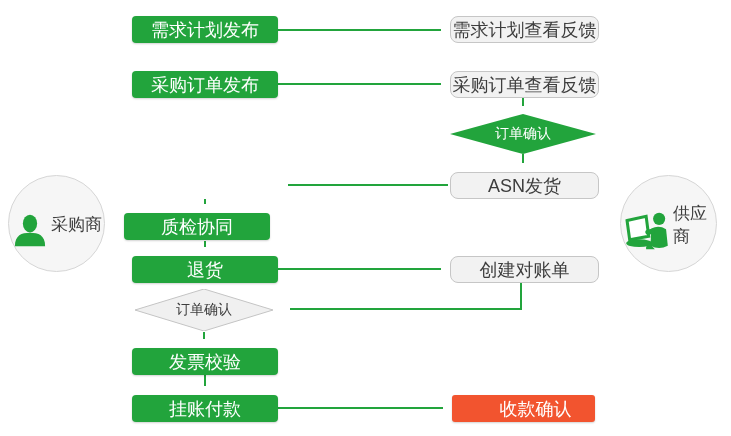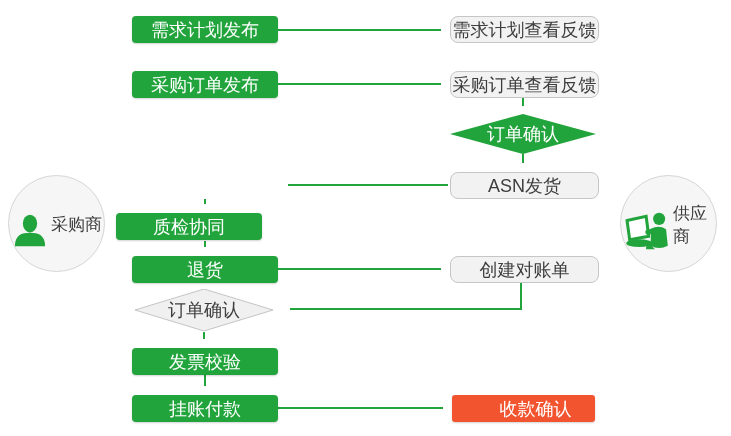--- a/index.html
+++ b/index.html
@@ -22,21 +22,21 @@
   .gbox{width:146px;height:27px;background:var(--green);color:#fff;border-radius:4px;
         box-shadow:0 1px 2px rgba(0,0,0,.18);}
   .wbox{width:149px;height:27px;background:var(--box-bg);color:var(--ink);
         border:1px solid var(--box-border);border-radius:8px;}
   .rbox{width:143px;height:27px;background:var(--red);color:#fff;border-radius:3px;
         box-shadow:0 1px 2px rgba(0,0,0,.18);padding-left:24px;}
 
   .diamond{position:absolute;}
   .diamond svg{display:block;}
   .diamond .dlabel{position:absolute;inset:0;display:flex;align-items:center;
-        justify-content:center;font-size:18px;}
+        justify-content:center;font-size:14px;}
   .diamond.green .dlabel{color:#fff;}
   .diamond.gray .dlabel{color:var(--ink);}
 
   .actor{position:absolute;width:97px;height:97px;border-radius:50%;
         background:var(--circle-bg);border:1px solid var(--circle-border);
         box-sizing:border-box;display:flex;flex-direction:row;
         align-items:center;justify-content:flex-start;}
   .actor .icon{margin-top:14px;height:44px;display:flex;align-items:flex-end;}
   .actor .alabel{font-size:17px;color:var(--ink);margin-top:2px;}
 
@@ -64,21 +64,21 @@
     <path d="M205,241 V247" marker-end="url(#ah)"></path>
     <path d="M278,269 H441" marker-end="url(#ah)"></path>
     <path d="M521,283 V309 H290" marker-end="url(#ah)"></path>
     <path d="M204,332 V339" marker-end="url(#ah)"></path>
     <path d="M205,375 V386" marker-end="url(#ah)"></path>
     <path d="M278,408 H443" marker-end="url(#ah)"></path>
   </svg>
 
   <div class="node gbox" style="left:132px;top:16px">需求计划发布</div>
   <div class="node gbox" style="left:132px;top:71px">采购订单发布</div>
-  <div class="node gbox" style="left:116px;top:213px">质检协同</div>
+  <div class="node gbox" style="left:124px;top:213px">质检协同</div>
   <div class="node gbox" style="left:132px;top:256px">退货</div>
   <div class="node gbox" style="left:132px;top:348px">发票校验</div>
   <div class="node gbox" style="left:132px;top:395px">挂账付款</div>
 
   <div class="node wbox" style="left:450px;top:16px">需求计划查看反馈</div>
   <div class="node wbox" style="left:450px;top:71px">采购订单查看反馈</div>
   <div class="node wbox" style="left:450px;top:172px">ASN发货</div>
   <div class="node wbox" style="left:450px;top:256px">创建对账单</div>
   <div class="node rbox" style="left:452px;top:395px">收款确认</div>
 

